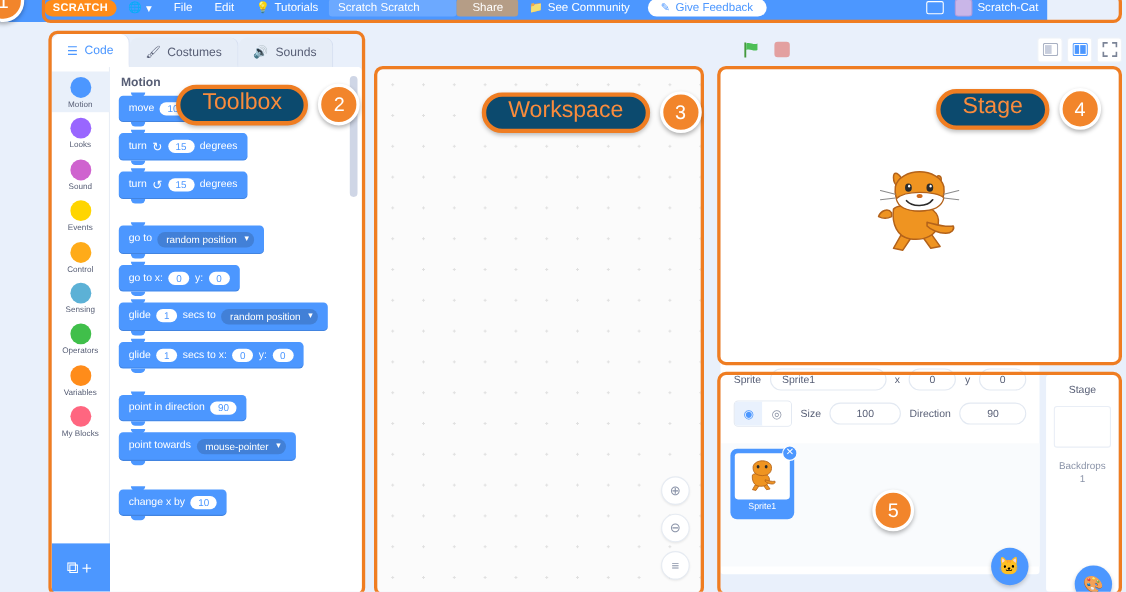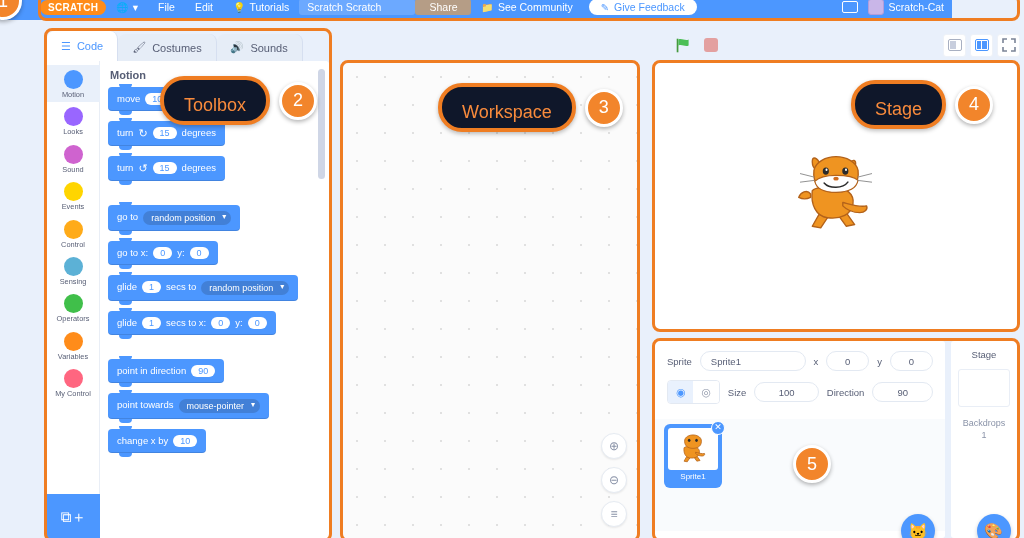--- a/index.html
+++ b/index.html
@@ -62,22 +62,22 @@
   .hl-toolbox { left: 44px; top: 28px; width: 288px; height: 514px; }
   .hl-workspace { left: 340px; top: 60px; width: 300px; height: 482px; }
   .hl-stage { left: 652px; top: 60px; width: 368px; height: 272px; }
   .hl-objects { left: 652px; top: 338px; width: 368px; height: 204px; }
 
   
   .callout {
     position: absolute; z-index: 60; display: flex; align-items: center; gap: 9px;
   }
   .callout .pill {
-    background: #0f172a; border: 4px solid #ef7d22; border-radius: 24px;
-    color: #f98b3c; font-size: 18px; padding: 15px 20px 5px; white-space: nowrap;
+    background: #0c4a6e; border: 4px solid #ef7d22; border-radius: 24px;
+    color: #f98b3c; font-size: 21px; padding: 0 20px 5px; white-space: nowrap;
     box-shadow: 0 2px 4px rgba(0,0,0,.25);
   }
   .callout .num {
     width: 38px; height: 38px; border-radius: 50%; background: #f2852b;
     color: #fff; font-size: 18px; display: flex; align-items: center;
     justify-content: center; border: 3px solid #fff;
     box-shadow: 0 2px 4px rgba(0,0,0,.3);
   }
   #callout-1 { left: -16px; top: -18px; }
   #callout-2 { left: 160px; top: 76px; }
@@ -195,21 +195,21 @@
   }
   .sizebtn.sel svg rect.f { fill: #4c97ff; }
   .stage {
     position: absolute; left: 655px; top: 63px; width: 362px; height: 266px;
     background: #fff; border-radius: 3px; z-index: 2; overflow: hidden;
   }
   .cat-wrap { position: absolute; left: 50%; top: 50%; transform: translate(-50%,-50%); }
 
   
   .objects {
-    position: absolute; left: 655px; top: 341px; width: 290px; height: 197px;
+    position: absolute; left: 655px; top: 325px; width: 290px; height: 197px;
     background: #fff; z-index: 2; border-radius: 3px;
   }
   .sprite-info { padding: 10px 12px 6px; }
   .si-row { display: flex; align-items: center; gap: 8px; margin-bottom: 9px; }
   .si-label { font-size: 9.5px; color: #575e75; }
   .si-field {
     border: 1px solid #e3e9f2; border-radius: 11px; height: 20px;
     display: flex; align-items: center; justify-content: center;
     font-size: 9.5px; color: #575e75; background: #fff;
   }
@@ -340,21 +340,21 @@
       <div class="cat">
         <div class="cat-dot" style="background:#40bf4a"></div>
         <div class="cat-label">Operators</div>
       </div>
       <div class="cat">
         <div class="cat-dot" style="background:#ff8c1a"></div>
         <div class="cat-label">Variables</div>
       </div>
       <div class="cat">
         <div class="cat-dot" style="background:#ff6680"></div>
-        <div class="cat-label">My Control</div>
+        <div class="cat-label">My Blocks</div>
       </div>
       <div class="cat-ext">
         <span class="ext-glyph">⧉＋</span>
       </div>
     </div>
 
     <div class="palette">
       <div class="pal-header">Motion</div>
       <div class="pal-scroll"></div>
 
@@ -409,21 +409,21 @@
       <div class="blk-row" style="margin-top:14px"><div class="blk">
         <span>point in direction</span>
         <span class="oval">90</span>
       </div></div>
 
       <div class="blk-row"><div class="blk">
         <span>point towards</span>
         <span class="drop">mouse-pointer</span>
       </div></div>
 
-      <div class="blk-row" style=""><div class="blk">
+      <div class="blk-row" style="margin-top:16px"><div class="blk">
         <span>change x by</span>
         <span class="oval">10</span>
       </div></div>
     </div>
   </div>
 
   <div class="workspace">
     <div class="ws-zoom">
       <div class="zbtn">⊕</div>
       <div class="zbtn">⊖</div>

